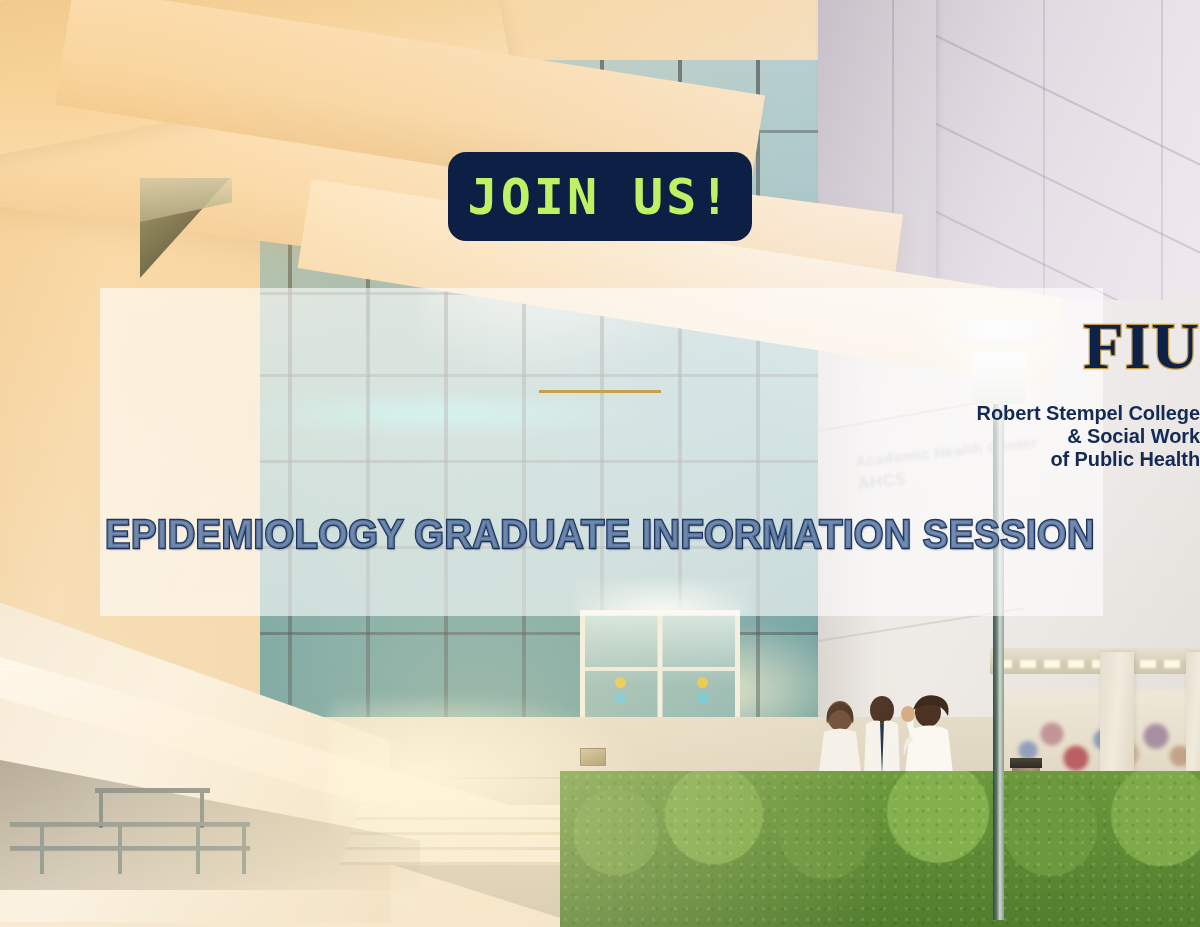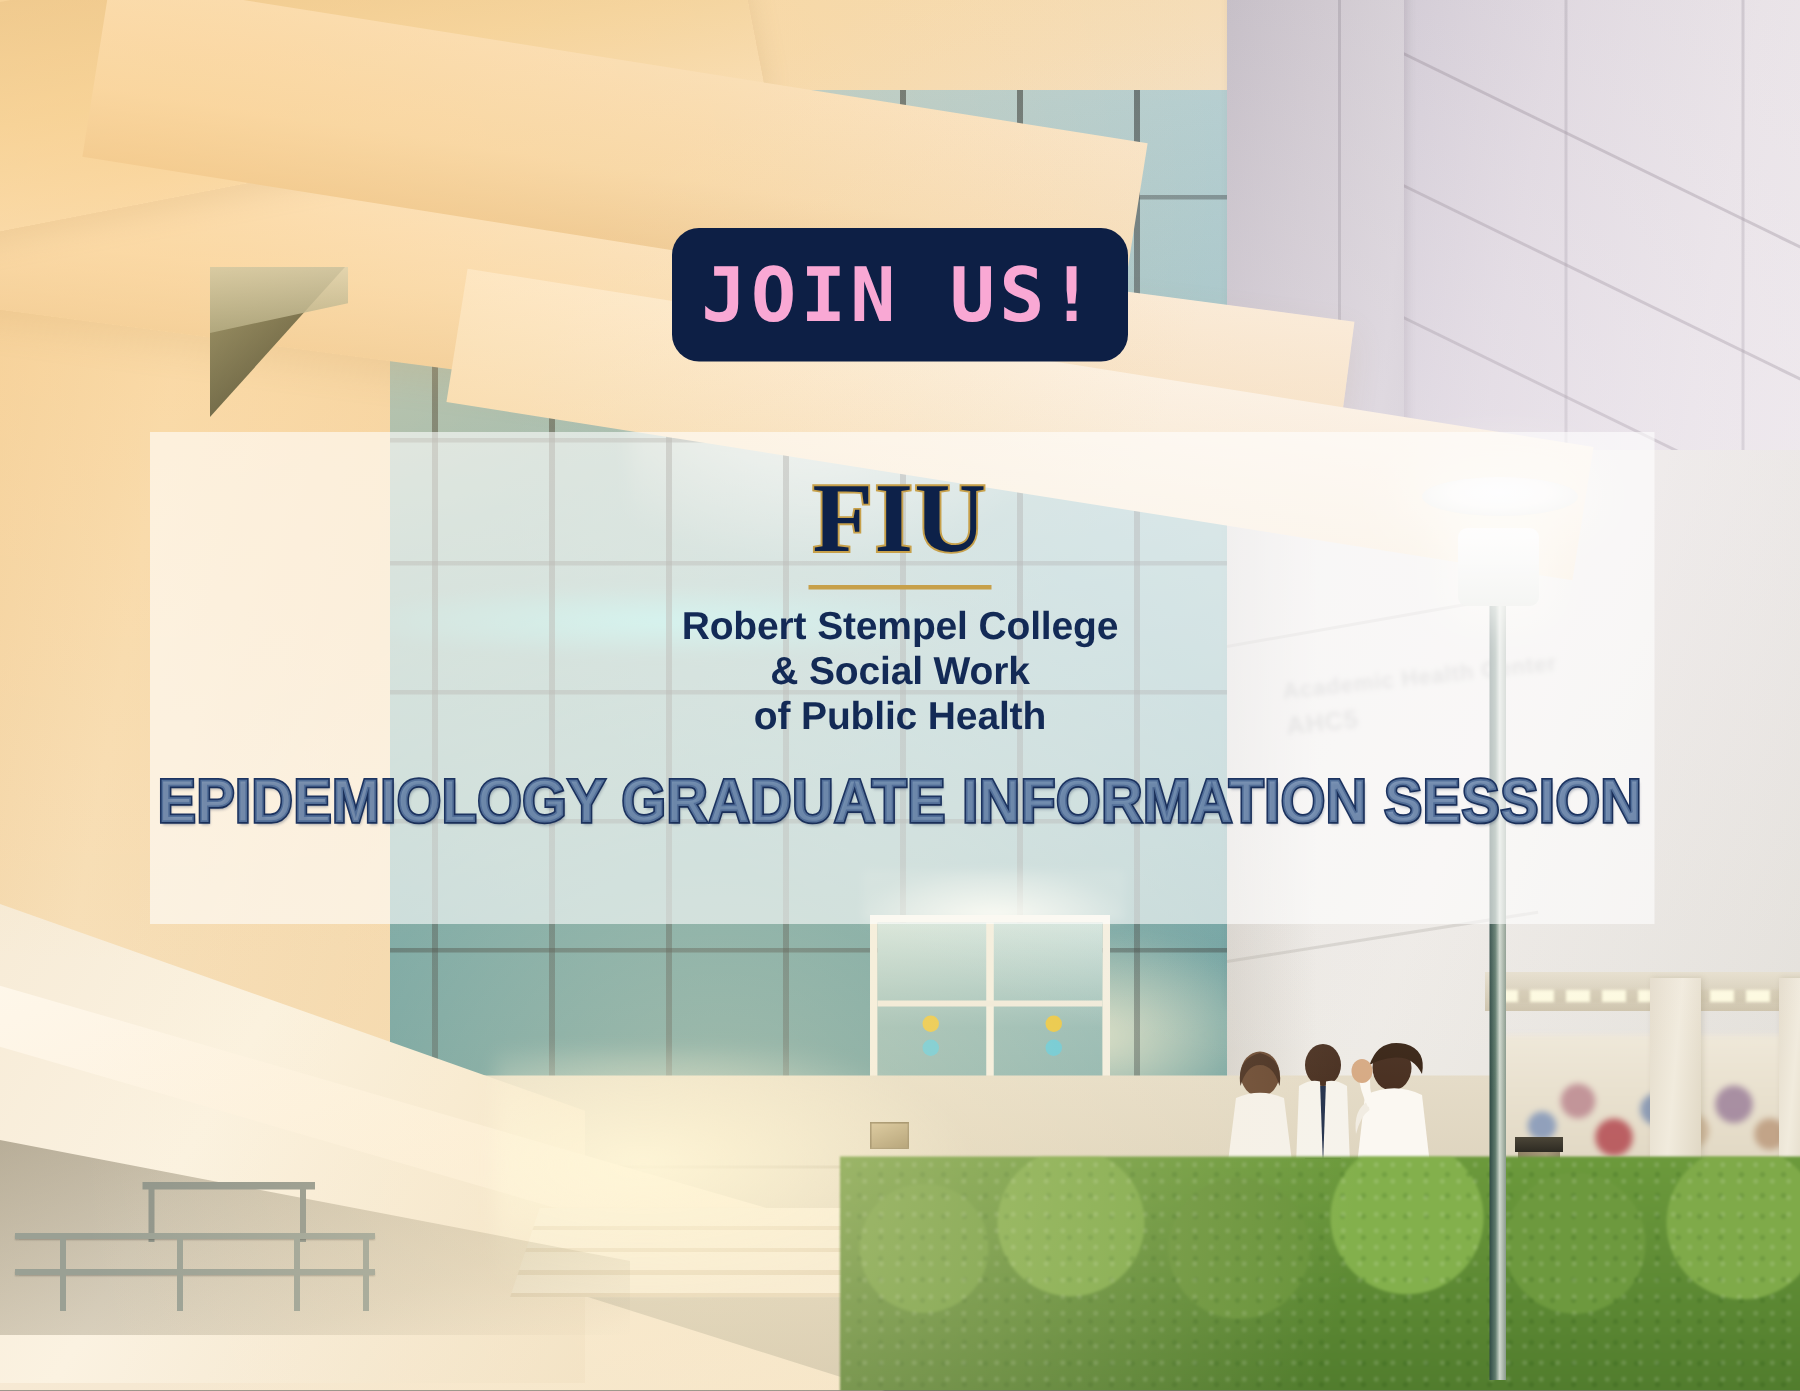--- a/index.html
+++ b/index.html
@@ -370,40 +370,40 @@
     font-size: 50px;
     letter-spacing: 3px;
     line-height: 1;
     white-space: nowrap;
   }
 
   
   .logo {
     position: absolute;
     left: 0; right: 0; top: 314px;
-    text-align: center;
+    text-align: right;
   }
   .logo-mark {
     font-family: "Liberation Serif", serif;
     font-weight: 700;
     font-size: 66px;
     line-height: .98;
     letter-spacing: 1px;
     display: inline-block;
     -webkit-text-stroke: 2.5px #c7a04a;
     paint-order: stroke fill;
   }
   .logo-rule {
     width: 122px; height: 3px;
     margin: 11px auto 9px;
   }
   .logo-lines {
     font-family: "Liberation Sans", sans-serif;
     font-weight: 700;
-    font-size: 26px;
+    font-size: 20px;
     line-height: 1.17;
     letter-spacing: -.1px;
   }
 
   
   .title {
     position: absolute;
     left: 0; right: 0; top: 513px;
     text-align: center;
     font-family: "Liberation Sans", sans-serif;
@@ -567,21 +567,21 @@
     <div class="lamp-pole"></div>
     <div class="lamp-head"></div>
     <div class="lamp-disc"></div>
 
     <div class="bloom"></div>
   </div>
 
   <div class="panel" style="background: rgba(255, 255, 255, 0.6);"></div>
 
   <div class="join-badge" style="background: rgb(13, 31, 69);">
-    <span class="join-badge-label" style="color: #f9a8d4;">JOIN US!</span>
+    <span class="join-badge-label" style="color: #bef264;">JOIN US!</span>
   </div>
 
   <div class="logo">
     <div class="logo-mark" style="color: rgb(13, 33, 73); -webkit-text-stroke: 2.5px rgb(199, 160, 74);">FIU</div>
     <div class="logo-rule" style="background: rgb(199, 160, 74);"></div>
     <div class="logo-lines" style="color: rgb(19, 42, 86);">
       <div>Robert Stempel College</div>
       <div>&amp; Social Work</div>
       <div>of Public Health</div>
     </div>

